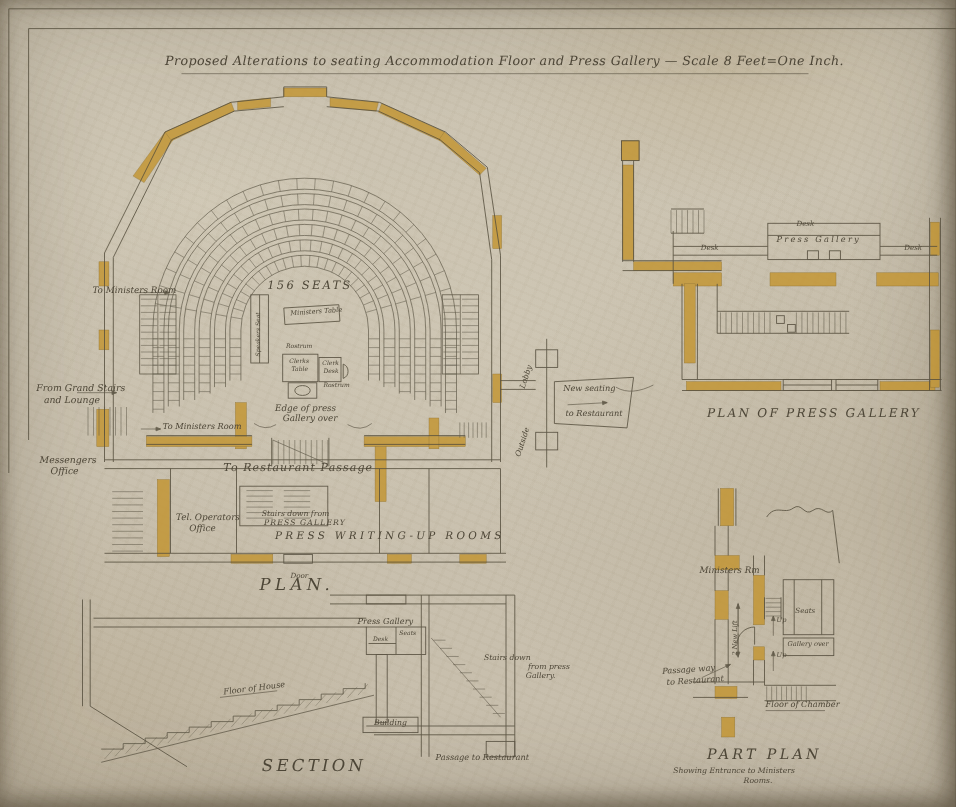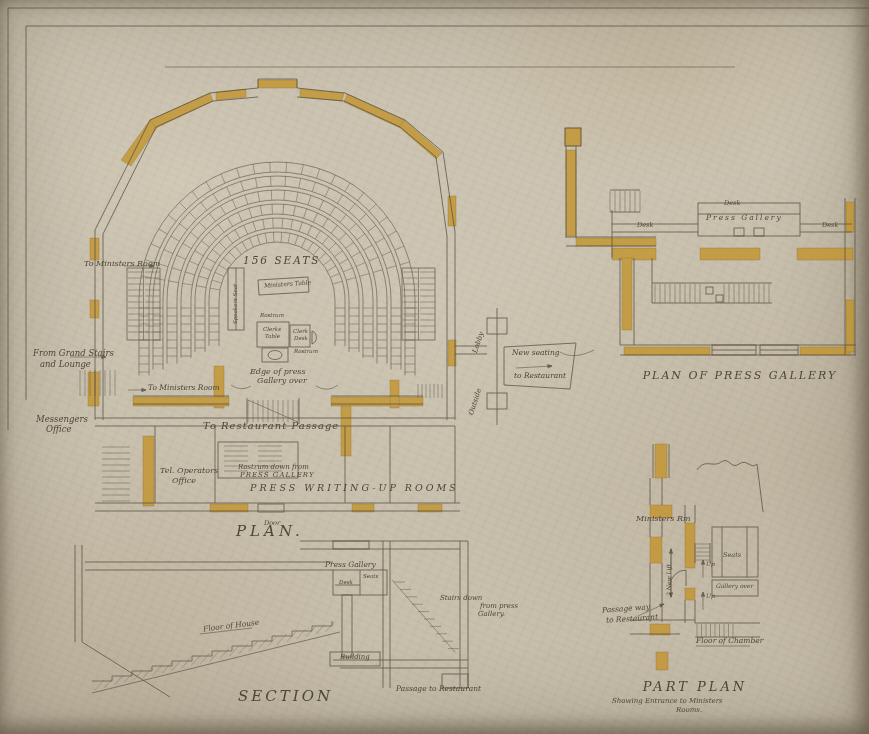--- a/index.html
+++ b/index.html
@@ -655,32 +655,33 @@
           <line x1="703" y1="610" x2="703" y2="592" stroke="#554e3e" stroke-width="0.7" opacity="0.85"></line>
           <polygon points="703,592 704.6691421123584,596.1789908600942 701.3308578876416,596.1789908600942" fill="#554e3e" opacity="0.85"></polygon>
           <line x1="671" y1="570" x2="671" y2="549" stroke="#554e3e" stroke-width="0.7" opacity="0.85"></line>
           <polygon points="671,549 672.6691421123584,553.1789908600942 669.3308578876416,553.1789908600942" fill="#554e3e" opacity="0.85"></polygon>
           <line x1="671" y1="576" x2="671" y2="597" stroke="#554e3e" stroke-width="0.7" opacity="0.85"></line>
           <polygon points="671,597 669.3308578876416,592.8210091399058 672.6691421123584,592.8210091399058" fill="#554e3e" opacity="0.85"></polygon>
         </g>
   </g>
 </svg>
 
+<div class="lbl ctr" style="left:150px;top:49px;width:600px;font-size:11.5px;letter-spacing:.4px;">Proposed Alterations to seating Accommodation Floor and Press Gallery — Scale 8 Feet=One Inch.</div>
 
 <div class="lbl" style="left:84px;top:260px;font-size:8px;">To Ministers Room</div>
 <div class="lbl" style="left:33px;top:349px;font-size:8.5px;">From Grand Stairs</div>
 <div class="lbl" style="left:40px;top:360px;font-size:8.5px;">and Lounge</div>
 <div class="lbl" style="left:36px;top:415px;font-size:8.5px;">Messengers</div>
 <div class="lbl" style="left:46px;top:425px;font-size:8.5px;">Office</div>
 <div class="lbl" style="left:148px;top:384px;font-size:7.5px;">To Ministers Room</div>
 <div class="lbl" style="left:243px;top:255px;font-size:10.5px;letter-spacing:2px;">156 SEATS</div>
 <div class="lbl" style="left:250px;top:368px;font-size:8px;">Edge of press</div>
 <div class="lbl" style="left:257px;top:377px;font-size:8px;">Gallery over</div>
 <div class="lbl" style="left:203px;top:421px;font-size:10px;letter-spacing:1px;">To Restaurant Passage</div>
-<div class="lbl" style="left:238px;top:464px;font-size:7px;">Rostrum down from</div>
+<div class="lbl" style="left:238px;top:464px;font-size:7px;">Stairs down from</div>
 <div class="lbl" style="left:240px;top:472px;font-size:7px;letter-spacing:1px;">PRESS GALLERY</div>
 <div class="lbl" style="left:160px;top:467px;font-size:8px;">Tel. Operators</div>
 <div class="lbl" style="left:172px;top:477px;font-size:8px;">Office</div>
 <div class="lbl ctr" style="left:250px;top:483px;width:170px;font-size:9.5px;letter-spacing:3px;">PRESS WRITING-UP ROOMS</div>
 <div class="lbl" style="left:264px;top:520px;font-size:6.5px;">Door</div>
 <div class="lbl" style="left:236px;top:524px;font-size:15px;letter-spacing:4px;">PLAN.</div>
 <div class="lbl" style="left:260px;top:313px;font-size:5.5px;">Rostrum</div>
 <div class="lbl" style="left:263px;top:327px;font-size:5.5px;">Clerks</div>
 <div class="lbl" style="left:265px;top:334px;font-size:5.5px;">Table</div>
 <div class="lbl" style="left:293px;top:329px;font-size:5.5px;">Clerk</div>

